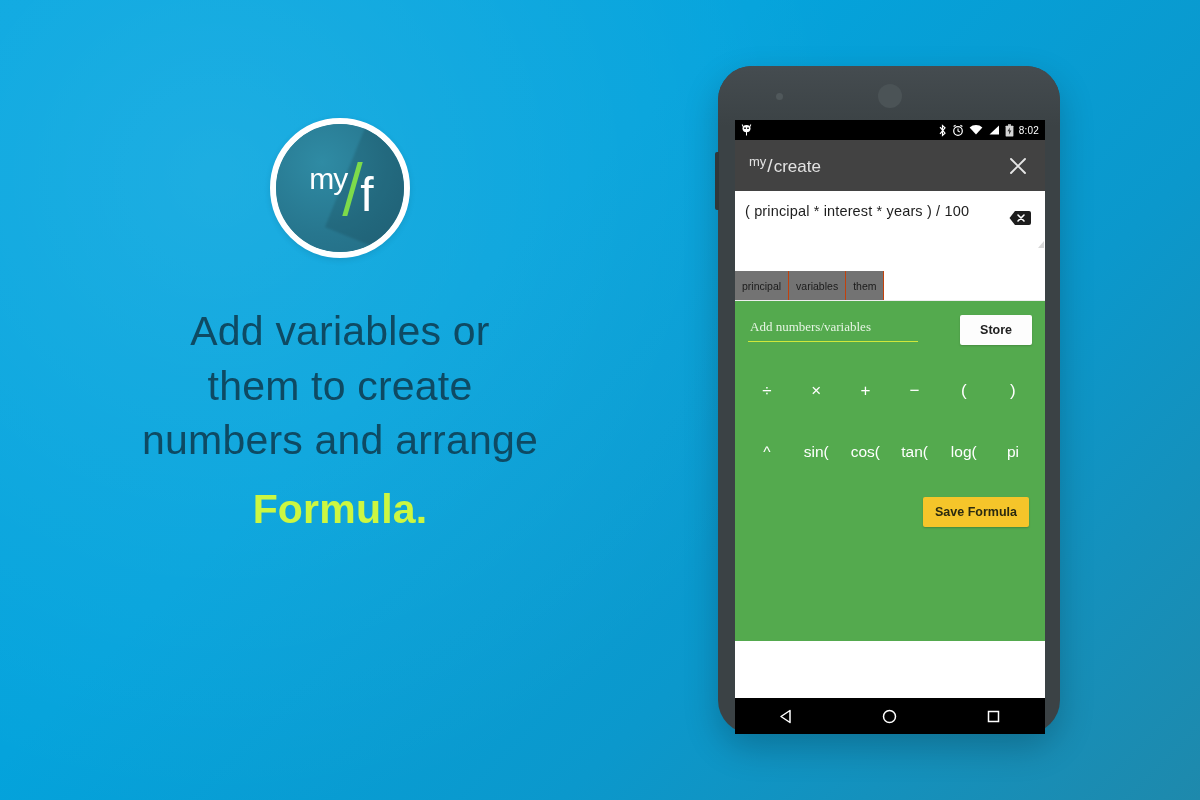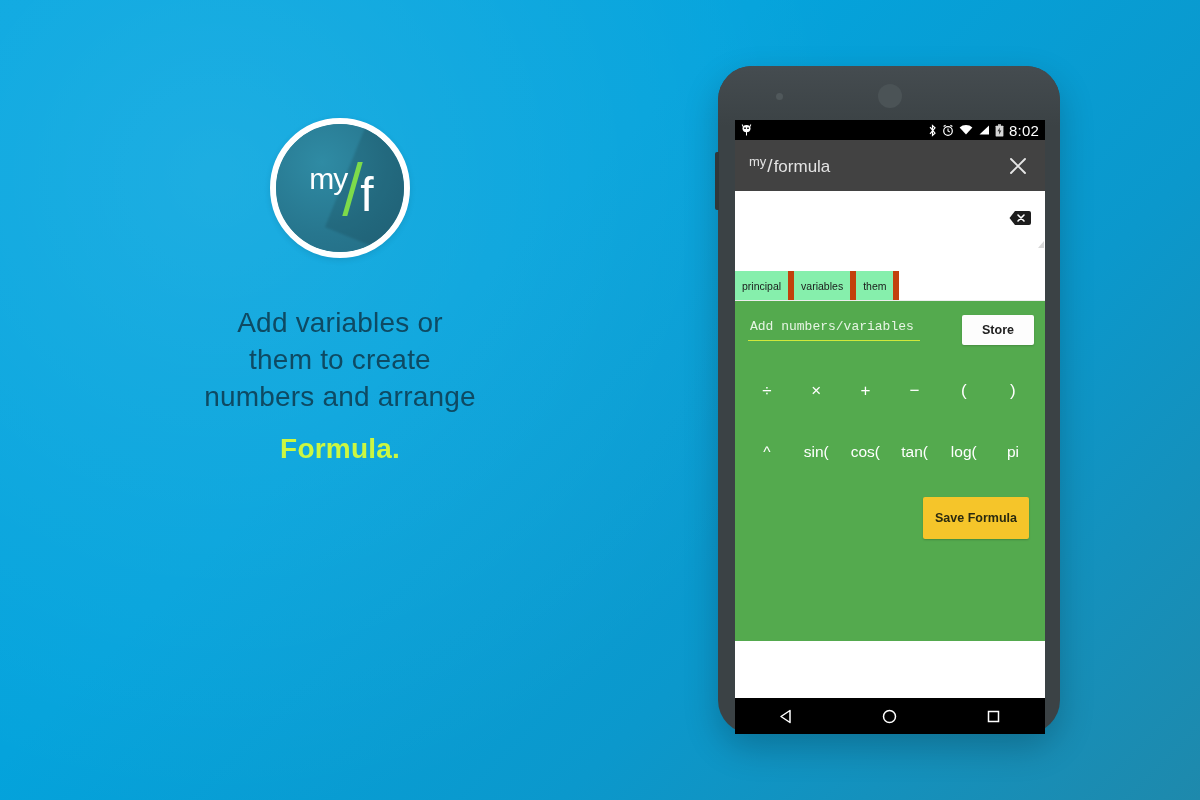--- a/index.html
+++ b/index.html
@@ -52,21 +52,21 @@
     display:inline-block; width:5px; height:54px;
     background:#7ddb4a; transform:skewX(-16deg);
     margin:0 5px; position:relative; top:1px;
   }
   .logo-f { font-size:48px; position:relative; top:6px; font-weight:400; }
 
   .headline {
     margin-top:46px;
     text-align:center;
     color:#0e4a63;
-    font-size:28px;
+    font-size:41px;
     line-height:1.33;
     font-weight:300;
     letter-spacing:0.2px;
   }
   .headline .accent {
     color:#ccf741;
     font-weight:bold;
     display:inline-block;
     margin-top:14px;
   }
@@ -109,21 +109,21 @@
 
   
   .statusbar {
     height:20px; background:#000;
     display:flex; align-items:center; justify-content:space-between;
     padding:0 6px; color:#fff;
   }
   .sb-left { display:flex; align-items:center; gap:4px; }
   .sb-right { display:flex; align-items:center; gap:5px; font-size:11px; }
   .sb-icon { display:block; }
-  .sb-time { font-size:15px; letter-spacing:0.2px; }
+  .sb-time { font-size:10px; letter-spacing:0.2px; }
 
   
   .appbar {
     height:51px; background:#424242;
     display:flex; align-items:center; justify-content:space-between;
     padding:0 14px;
   }
   .appbar-title {
     color:#e2e2e2; font-size:17px; font-weight:300;
     display:flex; align-items:baseline;
@@ -153,24 +153,24 @@
     border-left:6px solid transparent;
     border-bottom:7px solid #d8d8d8;
   }
 
   
   .chips {
     display:flex; height:30px; background:#fff;
     border-bottom:1px solid #eee;
   }
   .chip {
-    background:#86efac;
+    background:#737373;
     display:flex; align-items:center; justify-content:center;
     font-size:10.5px; color:#1b1b1b;
-    border-right:6px solid #c2410c;
+    border-right:1px solid #c2410c;
     padding:0 7px;
     cursor:pointer;
     white-space:nowrap;
   }
   .chip:last-child { padding:0 16px;margin-top:48px; }
 
   
   .keypad {
     background:#54aa4e;
     height:340px;
@@ -179,21 +179,21 @@
   }
   .input-row {
     display:flex; align-items:flex-start; gap:10px;
   }
   .add-input {
     flex:1;
     border:none; outline:none; background:transparent;
     border-bottom:1.5px solid #cfe83b;
     color:#fff; font-size:13px;
     padding:4px 2px 6px 2px;
-    font-family:Liberation Mono, monospace;
+    font-family:Liberation Serif, serif;
   }
   .add-input::placeholder { color:#e7f5e4; opacity:1; }
   .store-btn {
     background:#fdfdfd; color:#212121;
     border:none; border-radius:2px;
     font-size:12.5px; font-weight:bold;
     padding:8px 20px; cursor:pointer;
     font-family:inherit;
     box-shadow:0 1px 2px rgba(0,0,0,0.18);
     margin-left:32px;
@@ -208,21 +208,21 @@
     color:#ffffff; font-size:17px;
     cursor:pointer; text-align:center;
     min-width:30px;
   }
   .op.fn { font-size:15.5px; }
   .save-row { display:flex; justify-content:flex-end; margin-top:36px; padding-right:3px; }
   .save-btn {
     background:#f5c52a; color:#2a2a10;
     border:none; border-radius:2px;
     font-size:12.5px; font-weight:bold;
-    padding:14px 12px; cursor:pointer;
+    padding:8px 12px; cursor:pointer;
     font-family:inherit;
     box-shadow:0 1px 2px rgba(0,0,0,0.2);
   }
 
   
   .navbar {
     position:absolute; left:0; right:0; bottom:0;
     height:36px; background:#000;
     display:flex; align-items:center; justify-content:space-around;
   }
@@ -296,30 +296,31 @@
           <path d="M4.9 3.4 L2.5 7.3 L4.2 7.3 L3.9 10.7 L6.4 6.6 L4.6 6.6 Z" fill="#333"></path>
         </svg>
         <span class="sb-time">8:02</span>
       </div>
     </div>
 
     <div class="appbar">
       <div class="appbar-title">
         <span class="ab-my">my</span>
         <span class="ab-slash">/</span>
-        <span class="ab-formula">formula</span>
+        <span class="ab-formula">create</span>
       </div>
       <div class="appbar-close">
         <svg width="20" height="20" viewBox="0 0 20 20">
           <path d="M3 3 L17 17 M17 3 L3 17" stroke="#e6e6e6" stroke-width="1.9" stroke-linecap="round"></path>
         </svg>
       </div>
     </div>
 
     <div class="formula-area">
+      <div class="formula-text">( principal * interest * years )  / 100</div>
       <div class="clear-btn">
         <svg width="22" height="16" viewBox="0 0 22 16">
           <path d="M6 1 L20 1 A2 2 0 0 1 22 3 L22 13 A2 2 0 0 1 20 15 L6 15 L0.5 8 Z" fill="#1d1d1d"></path>
           <path d="M9 5 L15 11 M15 5 L9 11" stroke="#fff" stroke-width="1.6" stroke-linecap="round"></path>
         </svg>
       </div>
       <div class="scroll-hint"></div>
     </div>
 
     <div class="chips">

